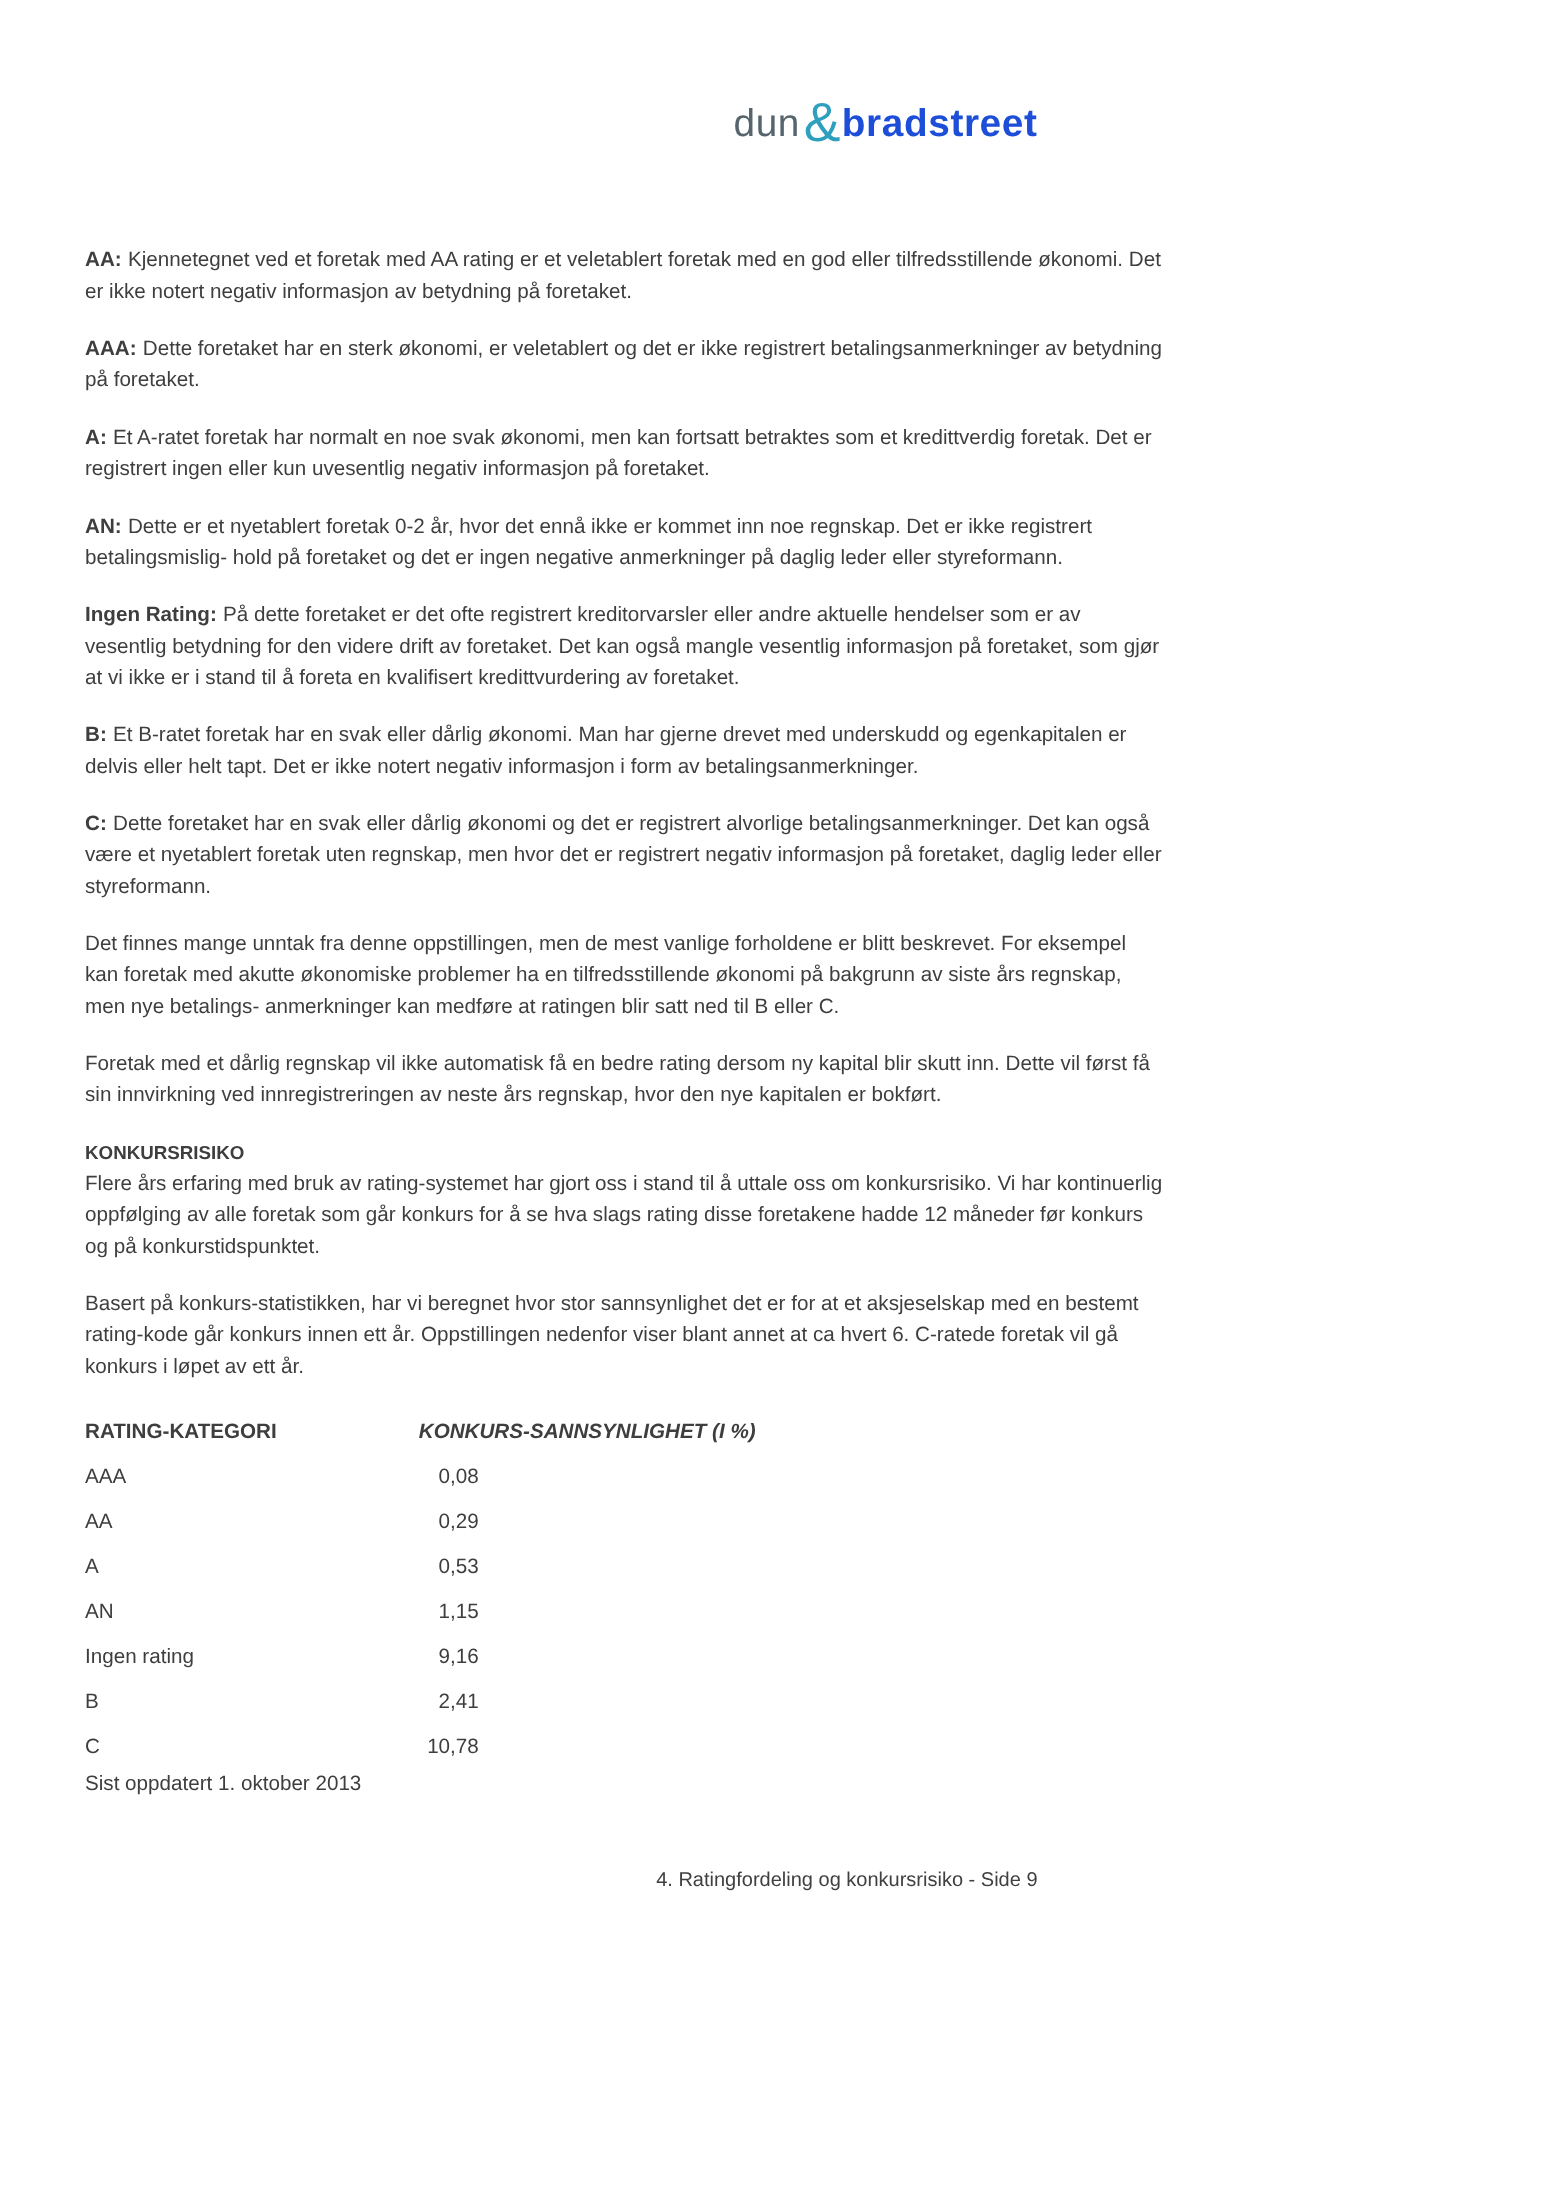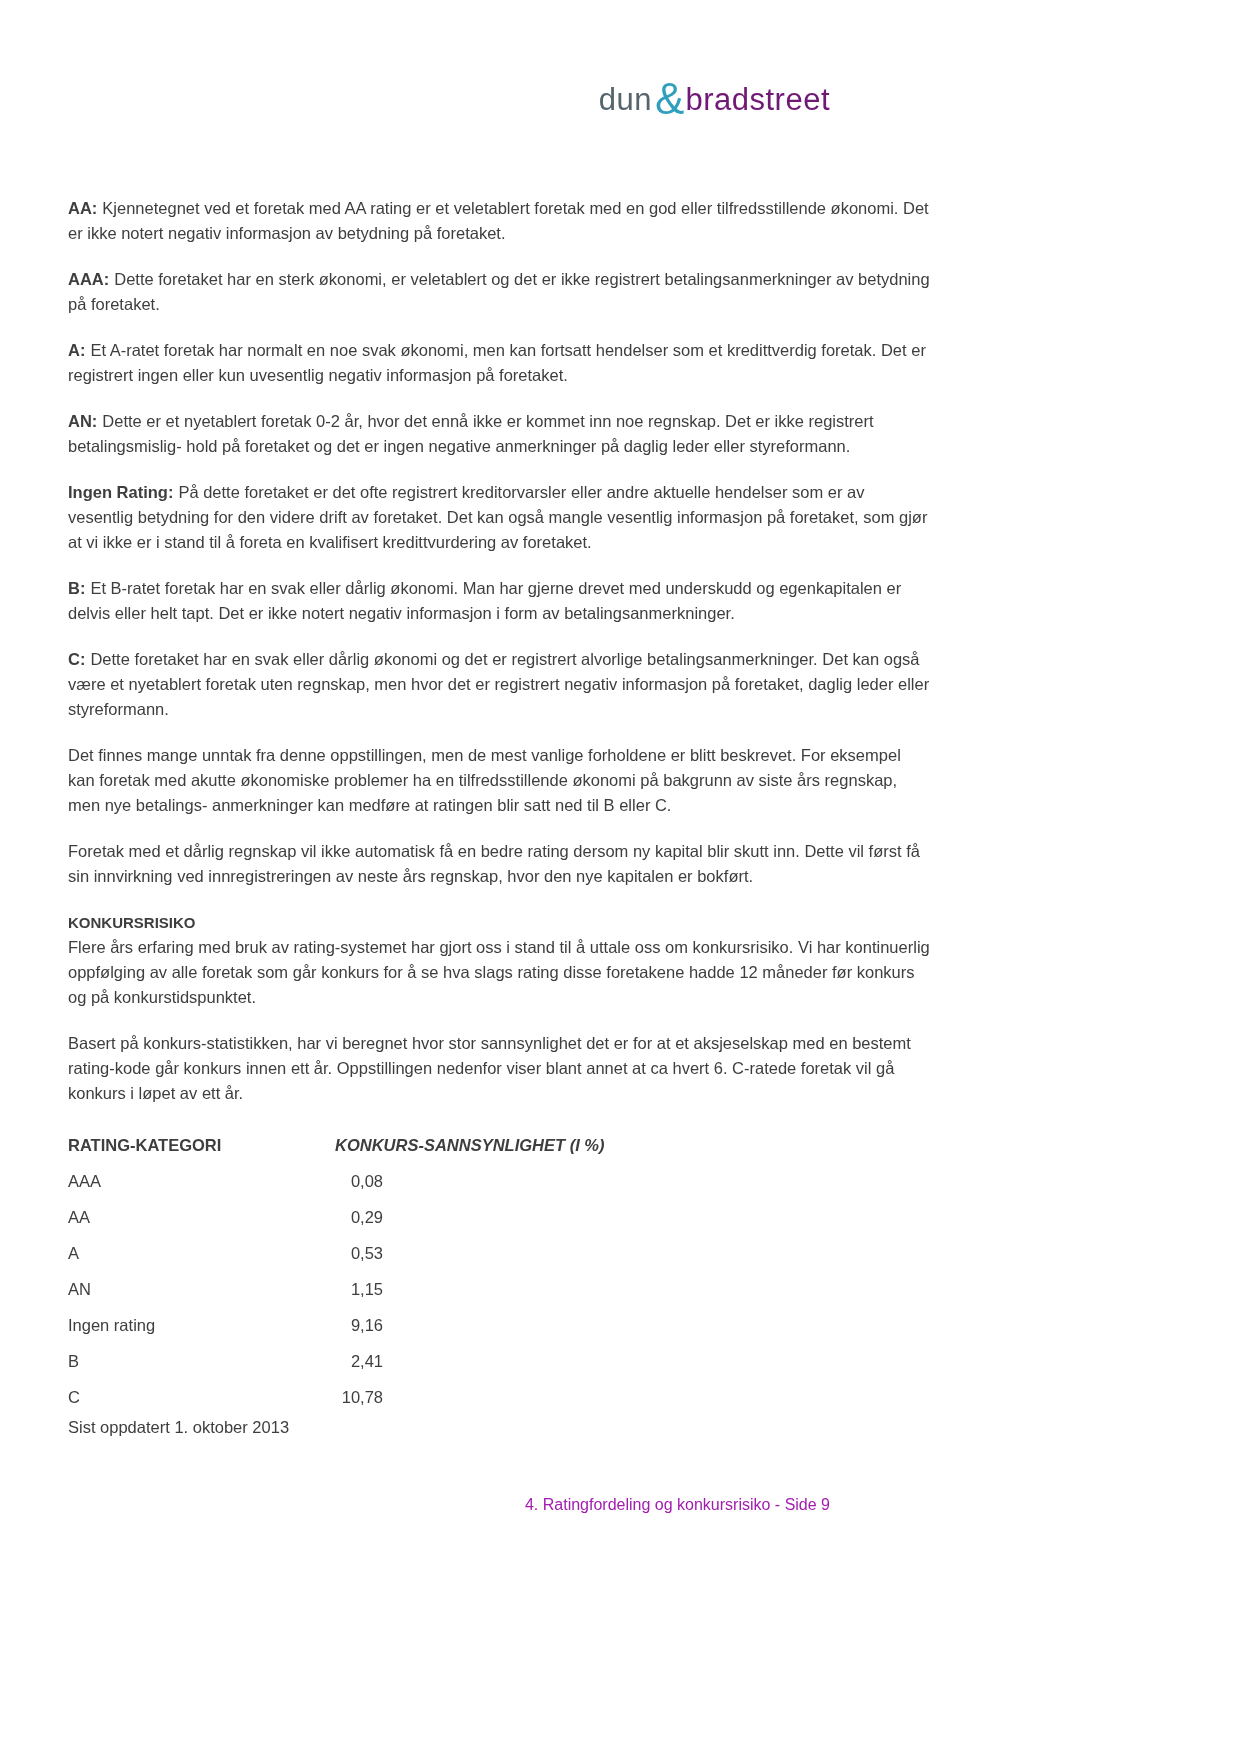--- a/index.html
+++ b/index.html
@@ -33,22 +33,23 @@
   .logo-amp {
     font-size: 44px;
     color: #2f9fbe;
     margin: 0 1px 0 3px;
     position: relative;
     top: 4px;
     font-weight: normal;
   }
   .logo-brad {
     font-size: 31px;
-    color: #701a75;
+    color: #1d4ed8;
     letter-spacing: 0.5px;
+    font-weight: bold;
   }
   
   .content {
     position: absolute;
     top: 196px;
     left: 68px;
     width: 862px;
     font-size: 16.5px;
     line-height: 25px;
   }
@@ -92,21 +93,21 @@
   }
   .updated-note {
     margin-top: 58px;
   }
   
   .page-footer {
     position: absolute;
     top: 1496px;
     right: 293px;
     font-size: 16px;
-    color: #a21caf;
+    color: #404040;
     white-space: nowrap;
   }
 </style>
 </head>
 <body>
 
 <div class="page">
 
   <header class="logo">
     <span class="logo-dun">dun</span>
@@ -118,21 +119,21 @@
 
     <p>
       <strong class="para-label">AA:</strong><span>Kjennetegnet ved et foretak med AA rating er et veletablert foretak med en god eller tilfredsstillende økonomi. Det er ikke notert negativ informasjon av betydning på foretaket.</span>
     </p>
 
     <p>
       <strong class="para-label">AAA:</strong><span>Dette foretaket har en sterk økonomi, er veletablert og det er ikke registrert betalingsanmerkninger av betydning på foretaket.</span>
     </p>
 
     <p>
-      <strong class="para-label">A:</strong><span>Et A-ratet foretak har normalt en noe svak økonomi, men kan fortsatt hendelser som et kredittverdig foretak. Det er registrert ingen eller kun uvesentlig negativ informasjon på foretaket.</span>
+      <strong class="para-label">A:</strong><span>Et A-ratet foretak har normalt en noe svak økonomi, men kan fortsatt betraktes som et kredittverdig foretak. Det er registrert ingen eller kun uvesentlig negativ informasjon på foretaket.</span>
     </p>
 
     <p>
       <strong class="para-label">AN:</strong><span>Dette er et nyetablert foretak 0-2 år, hvor det ennå ikke er kommet inn noe regnskap. Det er ikke registrert betalingsmislig- hold på foretaket og det er ingen negative anmerkninger på daglig leder eller styreformann.</span>
     </p>
 
     <p>
       <strong class="para-label">Ingen Rating:</strong><span>På dette foretaket er det ofte registrert kreditorvarsler eller andre aktuelle hendelser som er av vesentlig betydning for den videre drift av foretaket. Det kan også mangle vesentlig informasjon på foretaket, som gjør at vi ikke er i stand til å foreta en kvalifisert kredittvurdering av foretaket.</span>
     </p>
 

